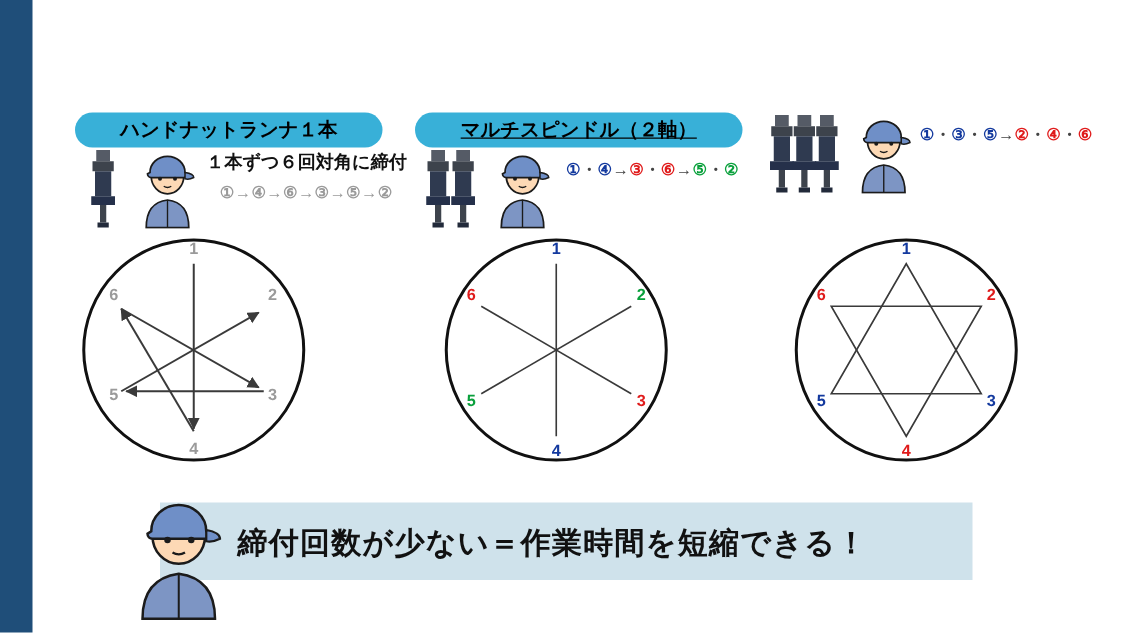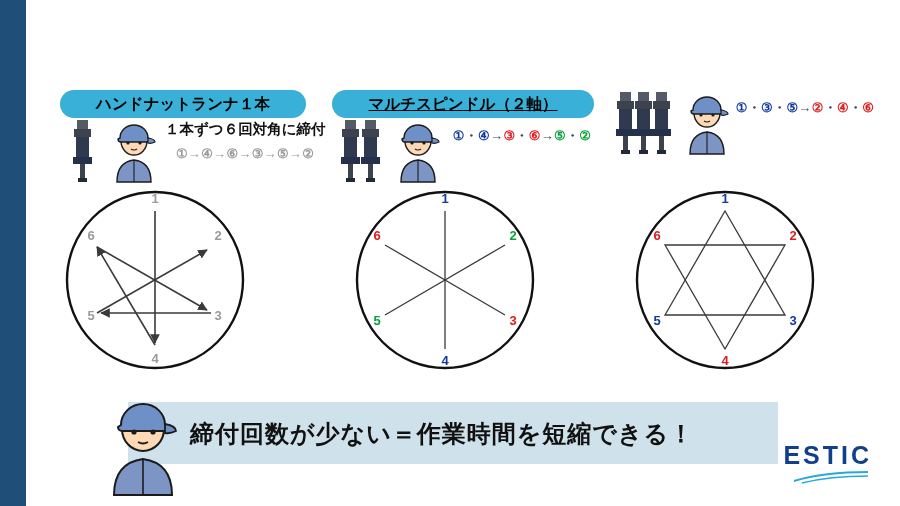--- a/index.html
+++ b/index.html
@@ -356,21 +356,14 @@
     <path d="M21 29 a22 21 0 0 1 44 0 l3 2 a4 4 0 0 1 -4 4 l-42 0 a4 4 0 0 1 -4 -4 z" fill="#6f8fc7" stroke="#1b1b1b" stroke-width="2"></path>
     <path d="M65 28 q11 2 11 7 q-6 3 -11 2z" fill="#6f8fc7" stroke="#1b1b1b" stroke-width="1.8"></path>
     <circle cx="34" cy="36" r="2.6" fill="#1b1b1b"></circle>
     <circle cx="53" cy="36" r="2.6" fill="#1b1b1b"></circle>
     <path d="M38 46 q5 3 10 0" stroke="#1b1b1b" stroke-width="1.8" fill="none"></path>
     <path d="M14 99 q0 -32 29 -36 q29 4 29 36 z" fill="#7d95c4" stroke="#1b1b1b" stroke-width="2"></path>
     <path d="M43 63 l0 36" stroke="#1b1b1b" stroke-width="1.6"></path>
   </svg>
   <div class="banner-text">締付回数が少ない＝作業時間を短縮できる！</div>
 
-  <div class="logo">
-    <div class="logo-text">ESTIC</div>
-    <svg width="80" height="14" viewBox="0 0 80 14">
-      <path d="M2 11 q30 -9 74 -9" stroke="#2aa7dd" stroke-width="2" fill="none"></path>
-      <path d="M10 13 q28 -7 66 -7" stroke="#2aa7dd" stroke-width="1.6" fill="none"></path>
-    </svg>
-  </div>
 
 </div>
 
 </body></html>

